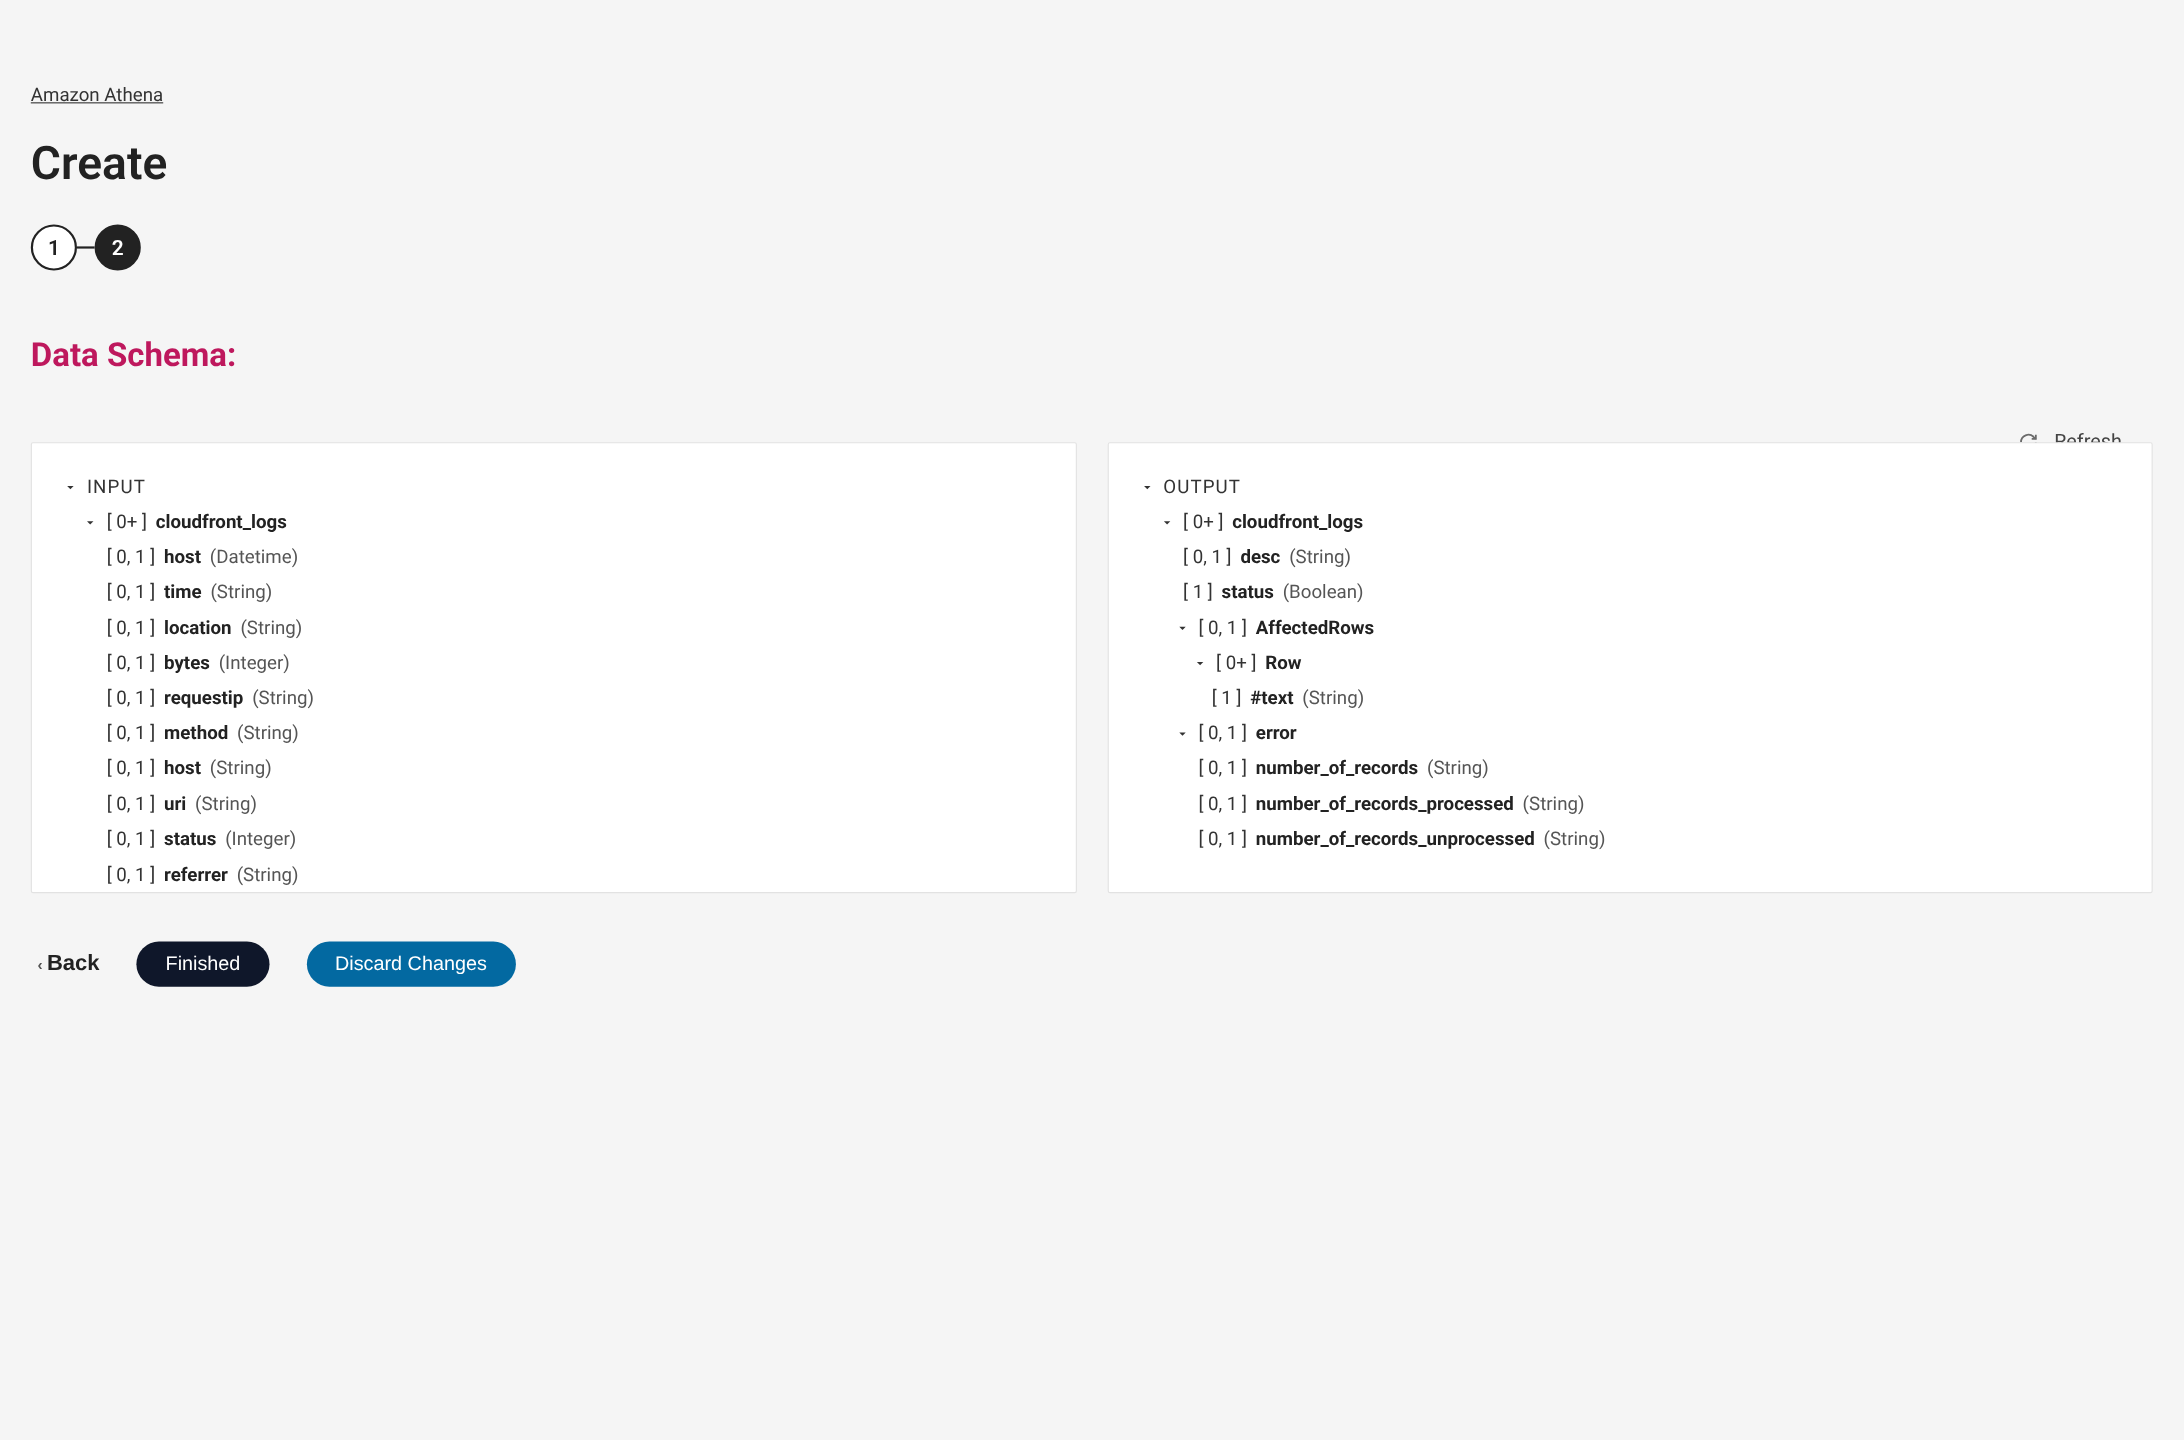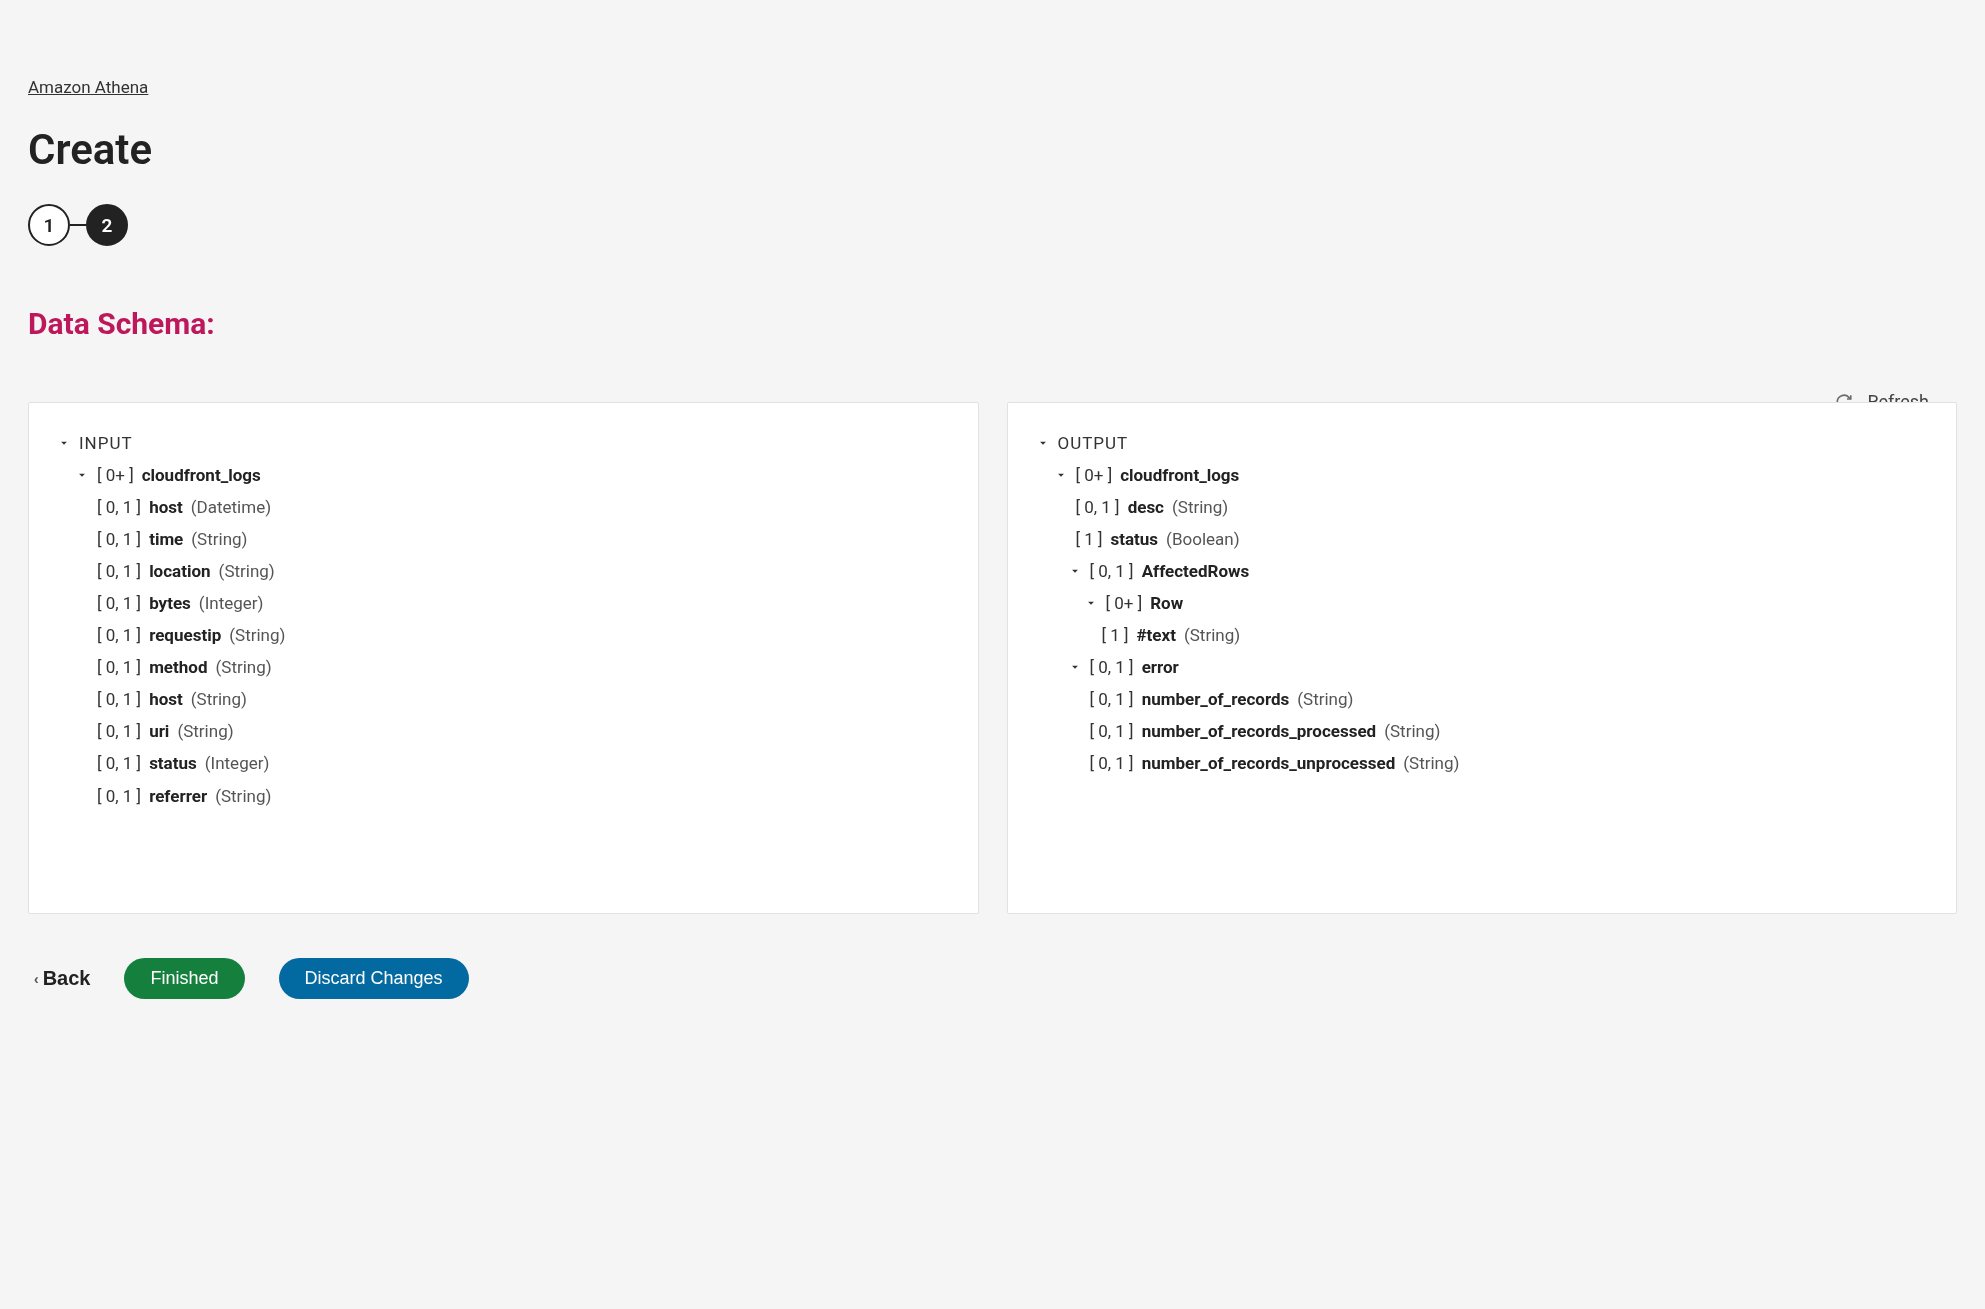--- a/index.html
+++ b/index.html
@@ -89,21 +89,21 @@
   .col-label {
     font-size: 18px;
     color: #555;
     margin-bottom: 18px;
   }
   .panel {
     background: #fff;
     border: 1px solid #e2e2e2;
     border-radius: 2px;
     padding: 24px 28px 12px 28px;
-    height: 512px;
+    height: 410px;
     overflow: hidden;
   }
   .tree-row {
     display: flex;
     align-items: center;
     gap: 8px;
     font-size: 17px;
     line-height: 1.65;
     padding: 2px 0;
     white-space: nowrap;
@@ -144,21 +144,21 @@
   }
   .back-chev { font-size: 14px; color: #555; }
   .btn {
     border: none;
     border-radius: 999px;
     padding: 10px 26px;
     font-size: 18px;
     font-weight: 500;
     cursor: pointer;
   }
-  .btn-primary { background: #15803d; color: #fff; }
+  .btn-primary { background: #0f172a; color: #fff; }
   .btn-secondary { background: #0369a1; color: #fff; }
 </style>
 </head>
 <body>
 
 
 
 <a class="breadcrumb">Amazon Athena</a>
 
 <h1 class="page-title">Create</h1>

